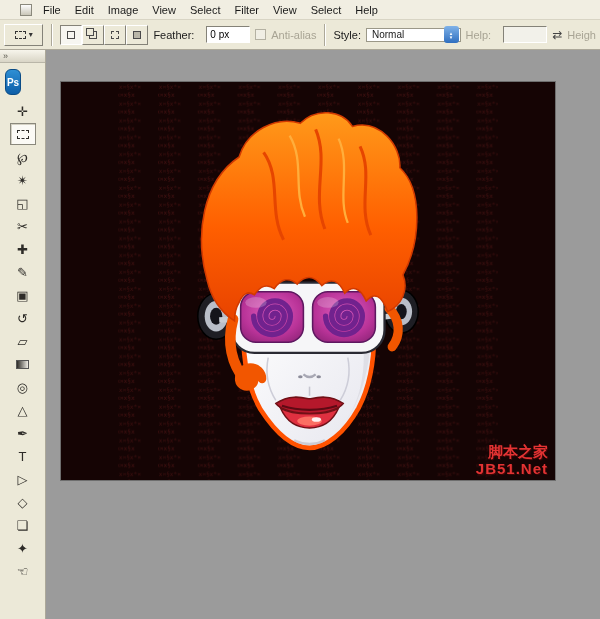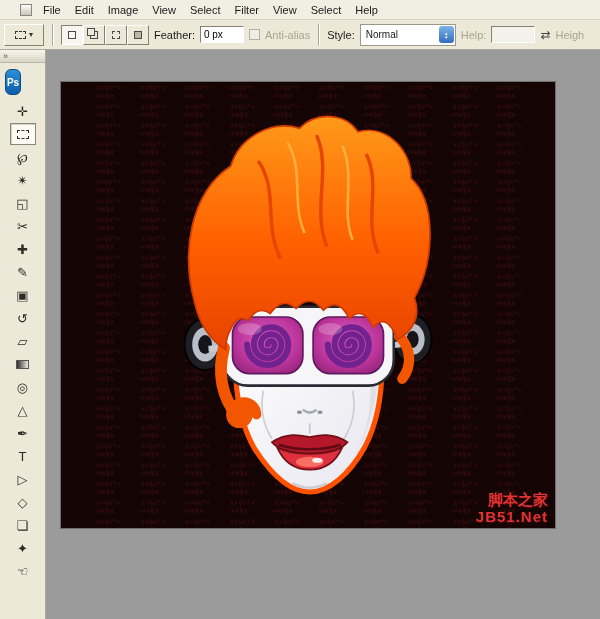--- a/index.html
+++ b/index.html
@@ -19,42 +19,42 @@
   .sep { width:1px; height:22px; background:#aca899; box-shadow:1px 0 0 #fff; margin:0 3px; }
   .mode-group { display:flex; }
   .mode-btn { width:22px; height:20px; display:flex; align-items:center; justify-content:center; background:#ece9d8; border:1px solid; border-color:#fff #848278 #848278 #fff; }
   .mode-btn.pressed { border-color:#848278 #fff #fff #848278; background:#f7f6f1; }
   .sq { width:8px; height:8px; border:1px solid #4a4a4a; display:block; }
   .sq-add { box-shadow:3px 3px 0 -1px #ece9d8, 3px 3px 0 0 #4a4a4a; margin:-3px 3px 3px -3px; }
   .sq-sub { border-style:dashed; }
   .sq-int { background:#b9b6a8; }
   .label { color:#1a1a1a; }
   .label.disabled, .disabled { color:#a8a494; }
-  input.txt { width:44px; height:17px; border:1px solid; border-color:#848278 #fff #fff #848278; background:#fff; font:10px "Liberation Sans",sans-serif; padding:1px 3px; }
+  input.txt { width:44px; height:17px; border:1px solid; border-color:#848278 #fff #fff #848278; background:#fff; font:10px "Liberation Sans",sans-serif; padding:1px 3px;margin-left:7px; }
   input.txt.disabled { background:#f2f1ea; color:#a8a494; }
   .chk { width:11px; height:11px; border:1px solid #b4b1a2; background:#f0eee4; display:inline-block; }
-  .combo { width:96px; height:22px; background:#fff; border:1px solid #9b9888; display:flex; align-items:center; }
+  .combo { width:96px; height:14px; background:#fff; border:1px solid #9b9888; display:flex; align-items:center; }
   .combo-val { flex:1; padding-left:5px; font-size:10px; }
   .combo-spin { width:15px; height:17px; background:linear-gradient(#7fb2e8,#2f6fc0); border-radius:3px; margin-right:1px; display:flex; flex-direction:column; align-items:center; justify-content:center; color:#fff; }
   .combo-spin i { font-style:normal; font-size:5px; line-height:4px; }
   .swap { font-size:12px; color:#444; }
 
   
   .main { display:flex; height:569px; }
   .toolcol { width:46px; background:#ece9d8; border-right:1px solid #aca899; }
   .grip { height:13px; background:linear-gradient(#f7f5ec,#d9d5c6); border-bottom:1px solid #b9b6a8; font-size:9px; color:#5a584e; padding-left:3px; line-height:12px; }
   .ps-badge { width:16px; height:26px; margin:6px 0 5px 5px; background:linear-gradient(#2e8fd4,#0d5ea8); border:1px solid #0a4c86; border-radius:6px; color:#fff; font-weight:bold; font-size:10px; display:flex; align-items:center; justify-content:center; }
   .tools { display:flex; flex-direction:column; align-items:center; }
   .tool { width:26px; height:22px; display:flex; align-items:center; justify-content:center; color:#2e2c28; font-size:13px; margin-bottom:1px; cursor:default; }
   .tool.selected { background:#fbfaf5; border:1px solid #8a887c; box-shadow:inset 1px 1px 0 #d5d2c4; }
   .marquee-glyph { width:12px; height:9px; border:1px dashed #2e2c28; display:block; }
   .gradient-glyph { width:13px; height:9px; border:1px solid #555; background:linear-gradient(90deg,#2e2c28,#efede5); display:block; }
 
   .canvas-area { flex:1; background:#9b9b9b; position:relative; overflow:hidden; }
-  .artwork { position:absolute; left:14px; top:31px; width:496px; height:448px; background:#150404; border:1px solid #6e6e6e; }
+  .artwork { position:absolute; left:14px; top:31px; width:496px; height:400px; background:#150404; border:1px solid #6e6e6e; }
   .artwork svg { position:absolute; left:0; top:0; width:100%; height:100%; }
 
   .watermark { position:absolute; right:7px; bottom:3px; text-align:right; line-height:1.15; font-weight:bold; font-size:15px; color:#e23333; text-shadow:1px 1px 0 #3c0606; }
   .watermark .wm2 { font-size:15px; letter-spacing:1px; }
 </style>
 </head>
 <body>
 
 <div class="window">
 

